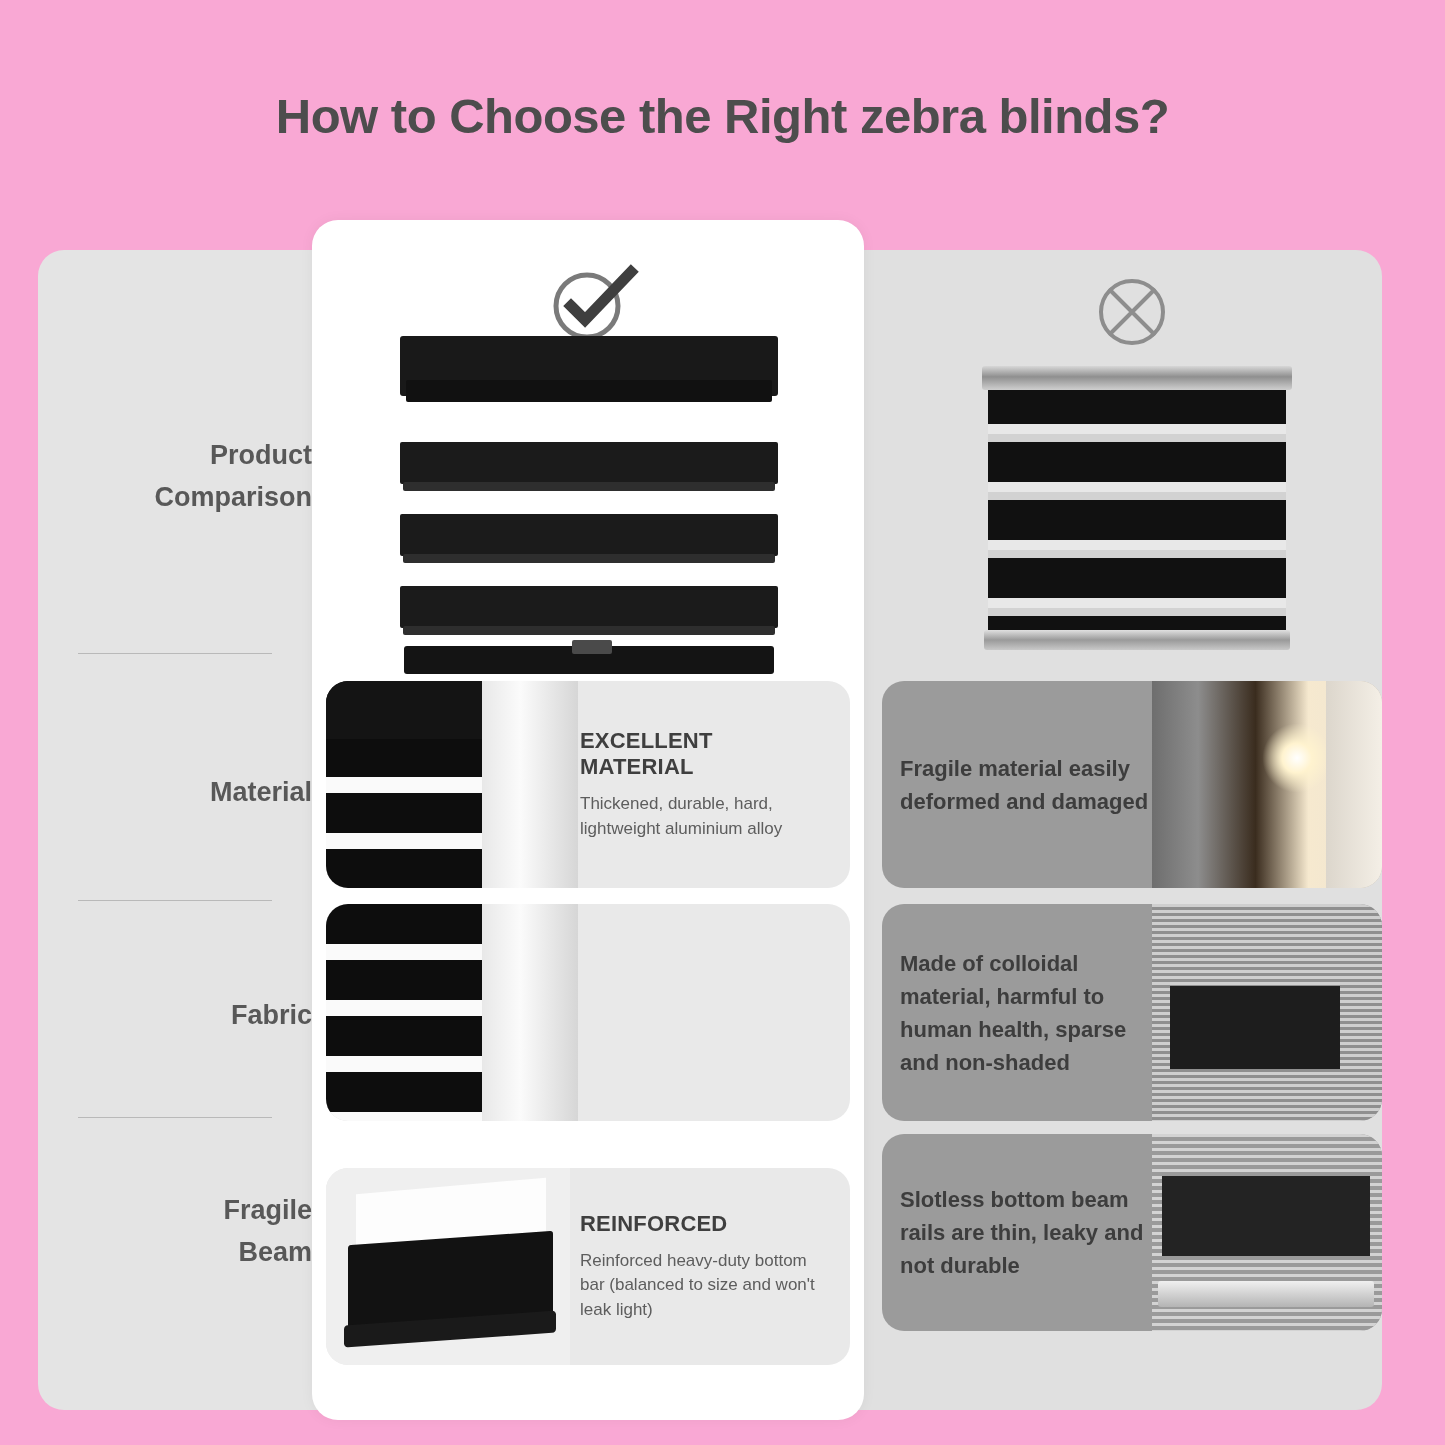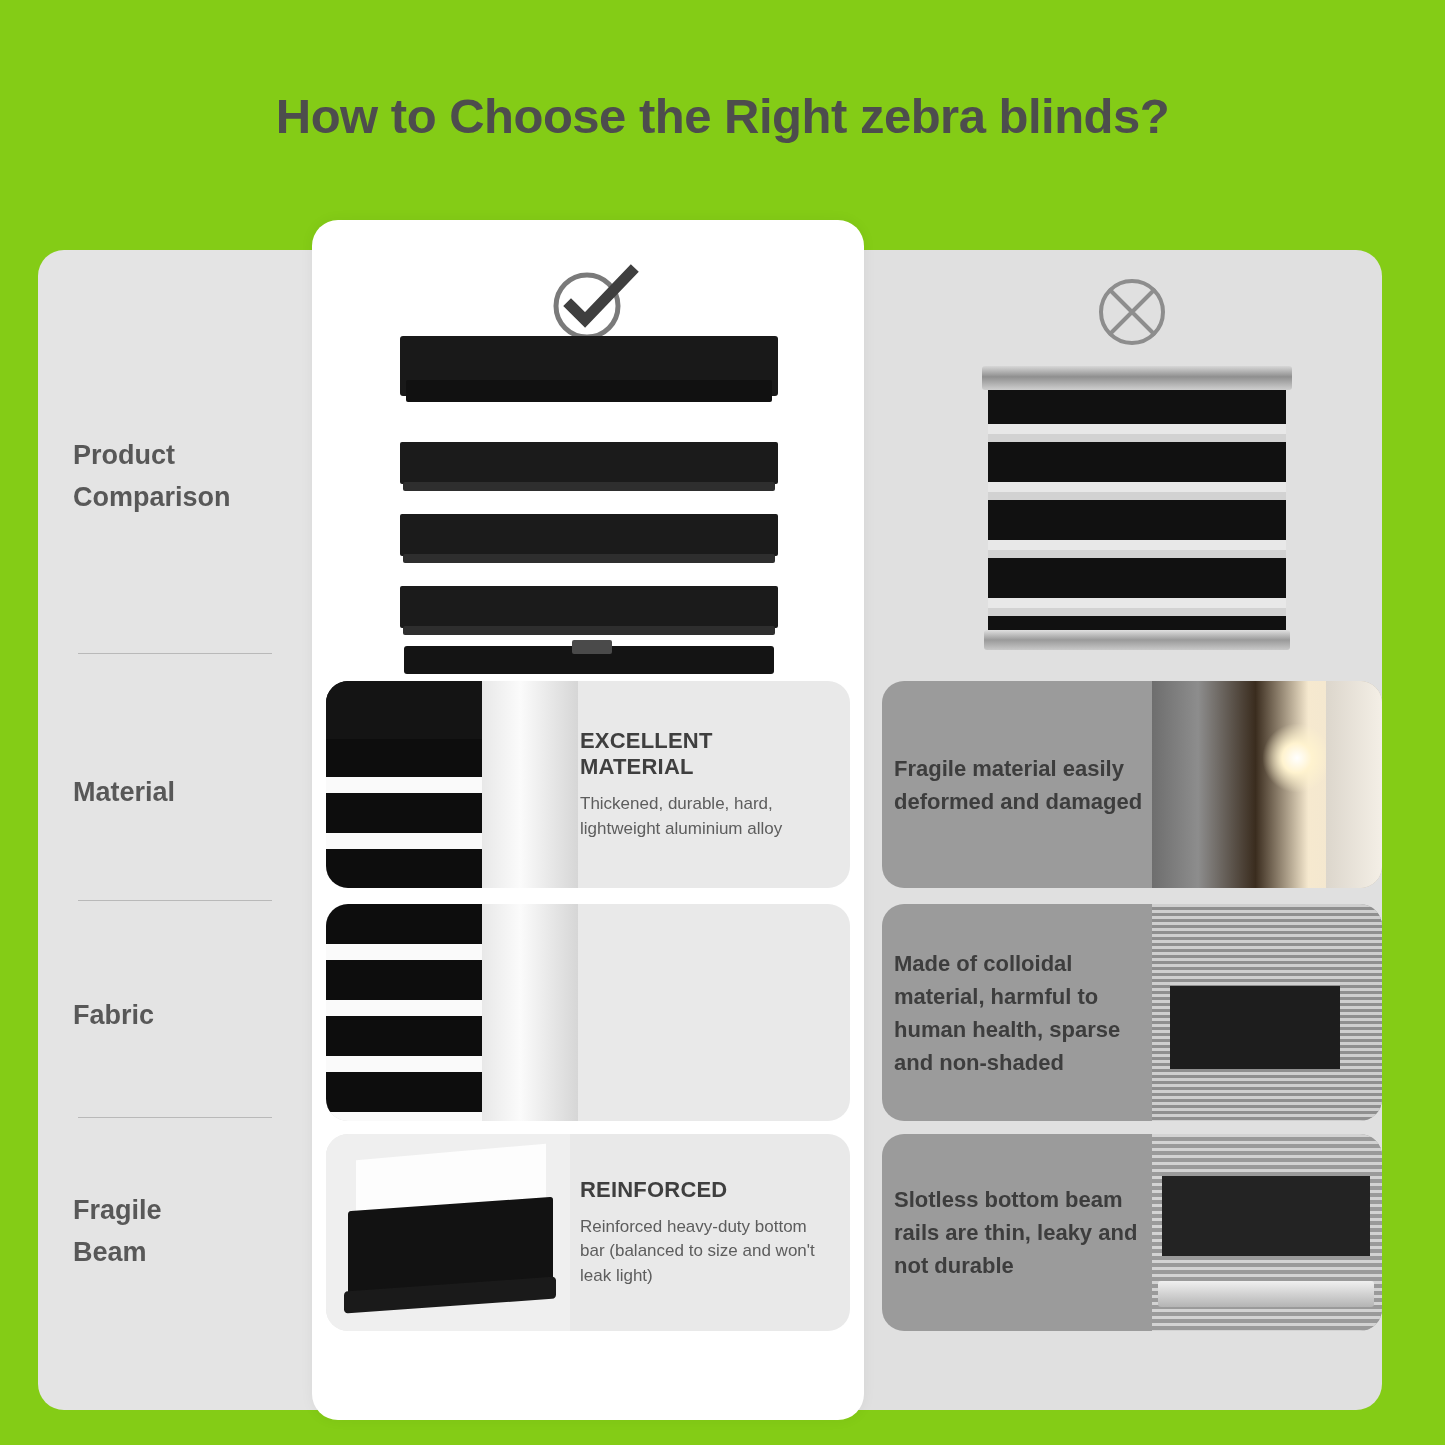--- a/index.html
+++ b/index.html
@@ -2,21 +2,21 @@
 <html><head>
 <meta charset="utf-8">
 <style>
   * { box-sizing: border-box; margin: 0; padding: 0; }
   html, body {
     width: 1445px; height: 1445px;
     background: #f2f2f2;
     font-family: "Liberation Sans", sans-serif;
     overflow: hidden;
   }
-  .page { position: relative; width: 1445px; height: 1445px; background: #84cc16; }
+  .page { position: relative; width: 1445px; height: 1445px; background: #f9a8d4; }
 
   .title {
     position: absolute; top: 88px; left: 0; width: 1445px;
     text-align: center;
     font-size: 49px; font-weight: bold; color: #4d4d4d;
     letter-spacing: -0.5px;
   }
 
   
   .left-panel {
@@ -30,23 +30,22 @@
   .center-panel {
     position: absolute; left: 312px; top: 220px; width: 552px; height: 1200px;
     background: #ffffff; border-radius: 26px;
     box-shadow: 0 0 14px rgba(0,0,0,0.05);
   }
 
   
   .labels { position: absolute; left: 38px; top: 250px; width: 274px; height: 1160px; }
   .row-label {
     position: absolute; left: 0; width: 274px;
-    text-align: left; color: #585858; font-weight: bold; font-size: 27px;
+    text-align: right; color: #585858; font-weight: bold; font-size: 27px;
     line-height: 1.55;
-    padding-left: 35px;
   }
   .rl1 { top: 185px; }
   .rl2 { top: 522px; }
   .rl3 { top: 745px; }
   .rl4 { top: 940px; }
   .divider {
     position: absolute; left: 40px; width: 194px; height: 1px; background: #b9b9b9;
   }
   .dv1 { top: 403px; }
   .dv2 { top: 650px; }
@@ -112,35 +111,35 @@
 
   
   .card {
     position: absolute; border-radius: 22px; overflow: hidden;
   }
   .card-good { background: #e9e9e9; }
   .card-bad  { background: #9b9b9b; }
 
   .cg1 { left: 326px; top: 681px; width: 524px; height: 207px; }
   .cg2 { left: 326px; top: 904px; width: 524px; height: 217px; }
-  .cg3 { left: 326px; top: 1134px; width: 524px; height: 197px; }
+  .cg3 { left: 326px; top: 1168px; width: 524px; height: 197px; }
 
   .cb1 { left: 882px; top: 681px; width: 500px; height: 207px; }
   .cb2 { left: 882px; top: 904px; width: 500px; height: 217px; }
   .cb3 { left: 882px; top: 1134px; width: 500px; height: 197px; }
 
   .card-img { position: absolute; left: 0; top: 0; bottom: 0; }
   .card-text { position: absolute; }
 
   .good-img { width: 244px; }
   .good-text { left: 244px; right: 14px; top: 0; bottom: 0; padding: 0 10px; display: flex; flex-direction: column; justify-content: center; }
   .good-head { font-size: 22px; font-weight: bold; color: #3f3f3f; margin-bottom: 12px; letter-spacing: 0.2px; }
   .good-body { font-size: 17px; color: #5d5d5d; line-height: 1.45; }
 
-  .bad-text { left: 12px; top: 0; bottom: 0; width: 265px; display: flex; flex-direction: column; justify-content: center; }
+  .bad-text { left: 18px; top: 0; bottom: 0; width: 265px; display: flex; flex-direction: column; justify-content: center; }
   .bad-head { font-size: 22px; font-weight: bold; color: #3d3d3d; line-height: 1.5; }
   .bad-img { position: absolute; right: 0; top: 0; bottom: 0; width: 230px; }
 
   
   .win-good {
     position: absolute; inset: 0;
     background: linear-gradient(135deg, #f1f1f1, #dcdcdc);
   }
   .win-good-frame {
     position: absolute; right: -8px; top: -8px; bottom: -8px; width: 96px;

